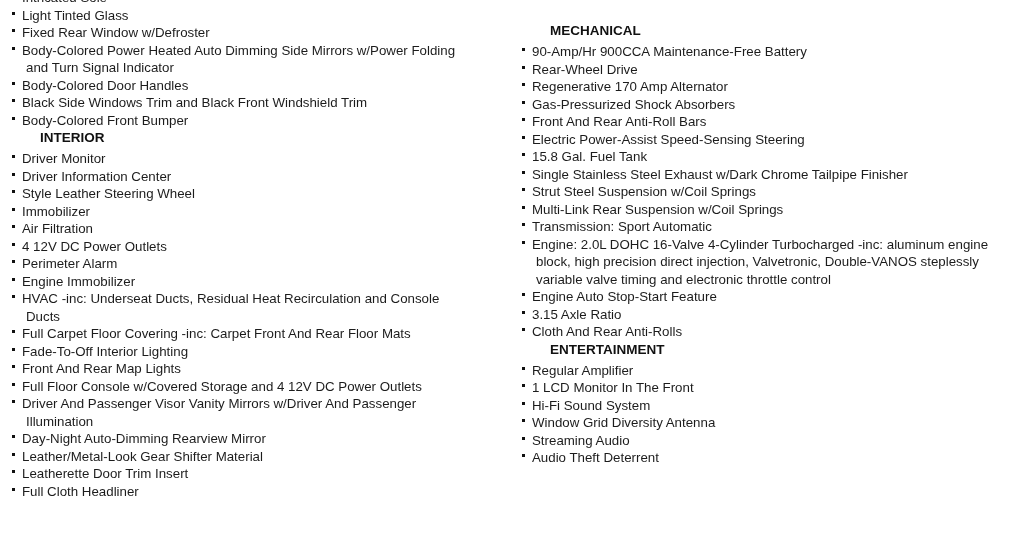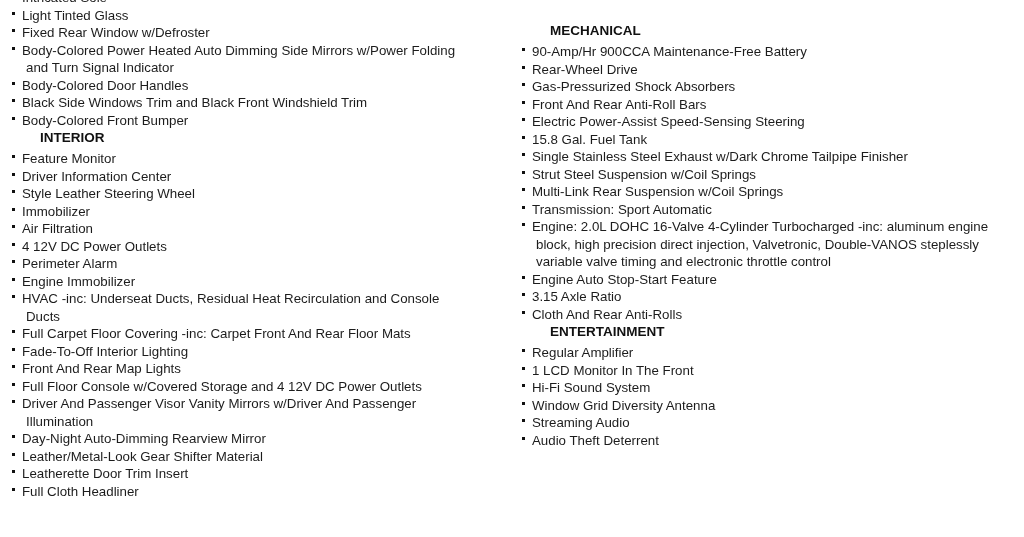--- a/index.html
+++ b/index.html
@@ -69,21 +69,21 @@
         <div class="item"><span class="item-text">Intricated Sole</span></div>
         <div class="item"><span class="bullet"></span><span class="item-text">Light Tinted Glass</span></div>
         <div class="item"><span class="bullet"></span><span class="item-text">Fixed Rear Window w/Defroster</span></div>
         <div class="item"><span class="bullet"></span><span class="item-text">Body-Colored Power Heated Auto Dimming Side Mirrors w/Power Folding and Turn Signal Indicator</span></div>
         <div class="item"><span class="bullet"></span><span class="item-text">Body-Colored Door Handles</span></div>
         <div class="item"><span class="bullet"></span><span class="item-text">Black Side Windows Trim and Black Front Windshield Trim</span></div>
         <div class="item"><span class="bullet"></span><span class="item-text">Body-Colored Front Bumper</span></div>
       </div>
       <div class="section">
         <div class="section-title">INTERIOR</div>
-        <div class="item"><span class="bullet"></span><span class="item-text">Feature Monitor</span></div>
+        <div class="item"><span class="bullet"></span><span class="item-text">Driver Monitor</span></div>
         <div class="item"><span class="bullet"></span><span class="item-text">Driver Information Center</span></div>
         <div class="item"><span class="bullet"></span><span class="item-text">Style Leather Steering Wheel</span></div>
         <div class="item"><span class="bullet"></span><span class="item-text">Immobilizer</span></div>
         <div class="item"><span class="bullet"></span><span class="item-text">Air Filtration</span></div>
         <div class="item"><span class="bullet"></span><span class="item-text">4 12V DC Power Outlets</span></div>
         <div class="item"><span class="bullet"></span><span class="item-text">Perimeter Alarm</span></div>
         <div class="item"><span class="bullet"></span><span class="item-text">Engine Immobilizer</span></div>
         <div class="item"><span class="bullet"></span><span class="item-text">HVAC -inc: Underseat Ducts, Residual Heat Recirculation and Console Ducts</span></div>
         <div class="item"><span class="bullet"></span><span class="item-text">Full Carpet Floor Covering -inc: Carpet Front And Rear Floor Mats</span></div>
         <div class="item"><span class="bullet"></span><span class="item-text">Fade-To-Off Interior Lighting</span></div>
@@ -94,21 +94,21 @@
         <div class="item"><span class="bullet"></span><span class="item-text">Leather/Metal-Look Gear Shifter Material</span></div>
         <div class="item"><span class="bullet"></span><span class="item-text">Leatherette Door Trim Insert</span></div>
         <div class="item"><span class="bullet"></span><span class="item-text">Full Cloth Headliner</span></div>
       </div>
     </div>
   <div class="column column-right">
       <div class="section">
         <div class="section-title">MECHANICAL</div>
         <div class="item"><span class="bullet"></span><span class="item-text">90-Amp/Hr 900CCA Maintenance-Free Battery</span></div>
         <div class="item"><span class="bullet"></span><span class="item-text">Rear-Wheel Drive</span></div>
-        <div class="item"><span class="bullet"></span></div>
+        <div class="item"><span class="bullet"></span><span class="item-text">Regenerative 170 Amp Alternator</span></div>
         <div class="item"><span class="bullet"></span><span class="item-text">Gas-Pressurized Shock Absorbers</span></div>
         <div class="item"><span class="bullet"></span><span class="item-text">Front And Rear Anti-Roll Bars</span></div>
         <div class="item"><span class="bullet"></span><span class="item-text">Electric Power-Assist Speed-Sensing Steering</span></div>
         <div class="item"><span class="bullet"></span><span class="item-text">15.8 Gal. Fuel Tank</span></div>
         <div class="item"><span class="bullet"></span><span class="item-text">Single Stainless Steel Exhaust w/Dark Chrome Tailpipe Finisher</span></div>
         <div class="item"><span class="bullet"></span><span class="item-text">Strut Steel Suspension w/Coil Springs</span></div>
         <div class="item"><span class="bullet"></span><span class="item-text">Multi-Link Rear Suspension w/Coil Springs</span></div>
         <div class="item"><span class="bullet"></span><span class="item-text">Transmission: Sport Automatic</span></div>
         <div class="item"><span class="bullet"></span><span class="item-text">Engine: 2.0L DOHC 16-Valve 4-Cylinder Turbocharged -inc: aluminum engine block, high precision direct injection, Valvetronic, Double-VANOS steplessly variable valve timing and electronic throttle control</span></div>
         <div class="item"><span class="bullet"></span><span class="item-text">Engine Auto Stop-Start Feature</span></div>

